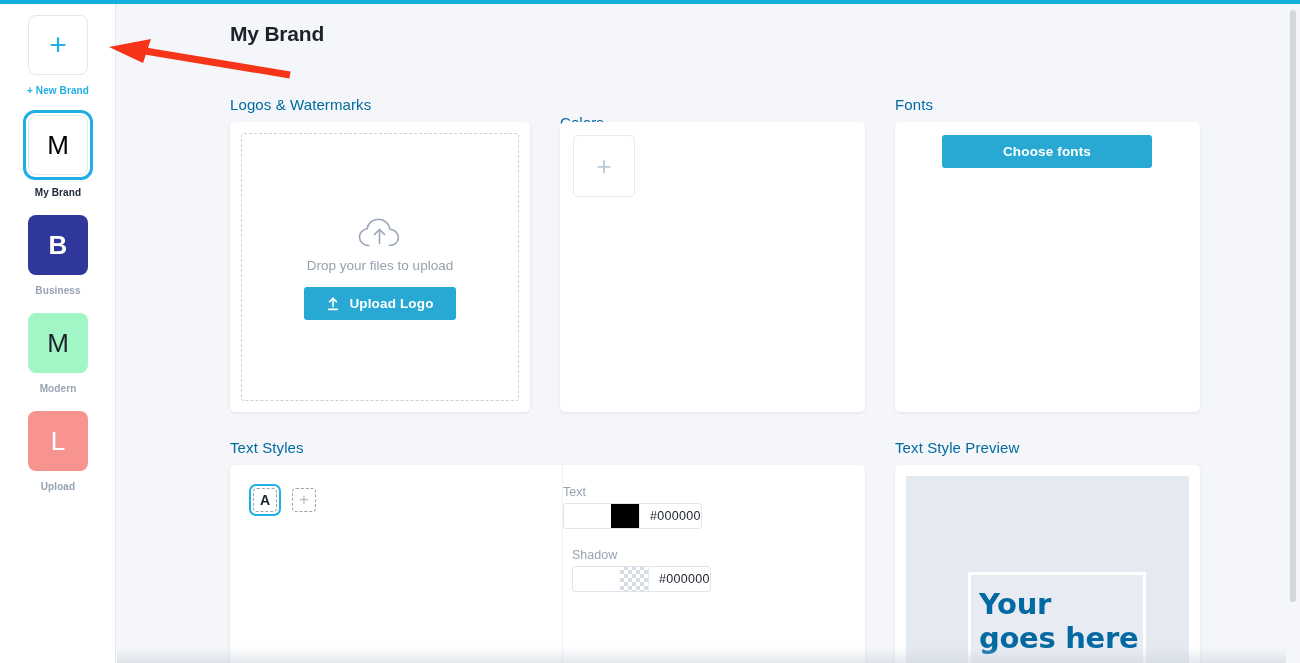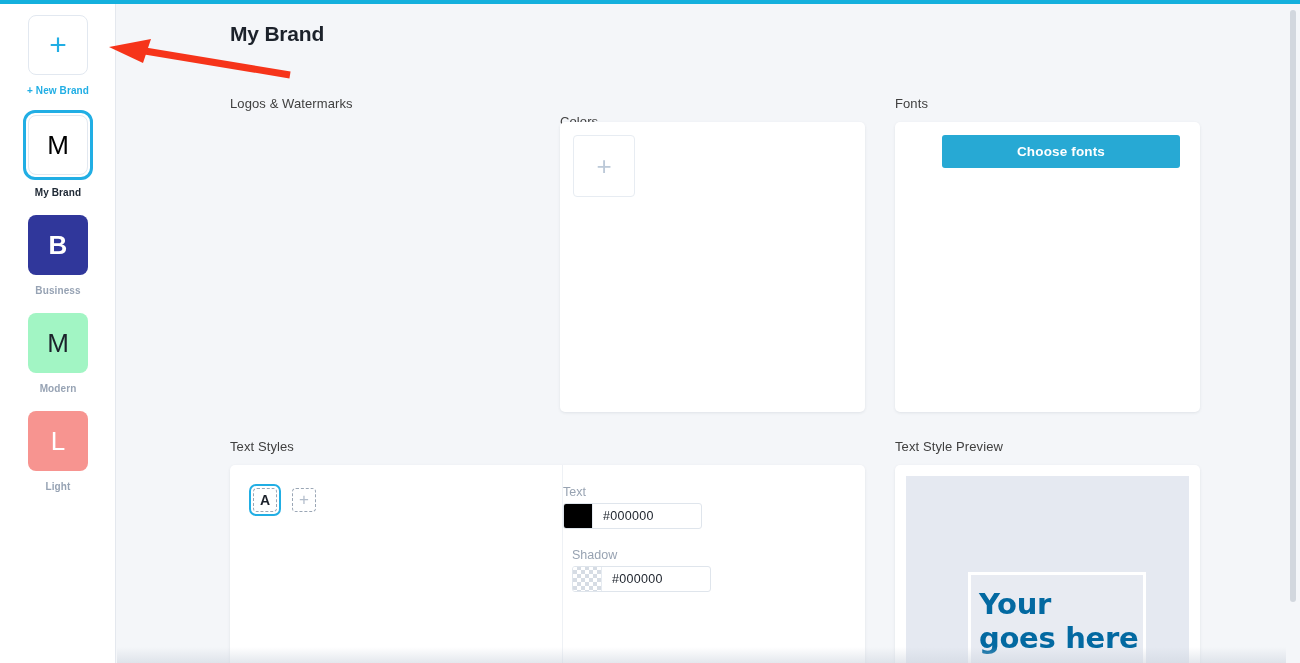--- a/index.html
+++ b/index.html
@@ -104,22 +104,22 @@
     position: absolute;
     left: 113px; top: 18px;
     font-size: 21px;
     font-weight: bold;
     color: #1c222b;
     letter-spacing: -.2px;
   }
 
   .section-label {
     position: absolute;
-    font-size: 13px;
-    color: #404040;
+    font-size: 15px;
+    color: #0369a1;
     letter-spacing: .1px;
   }
 
   .card {
     position: absolute;
     background: #ffffff;
     border-radius: 5px;
     box-shadow: 0 1px 3px rgba(40,55,80,.10);
   }
 
@@ -170,21 +170,21 @@
     color: #bcc9d8;
     font-size: 26px;
     font-weight: 300;
     cursor: pointer;
   }
 
   
   .choose-fonts {
     position: absolute;
     left: 47px; top: 13px;
-    width: 238px; height: 33px;
+    width: 210px; height: 33px;
     background: #27a9d4;
     color: #fff;
     border: none;
     border-radius: 3px;
     font-family: "Liberation Sans", sans-serif;
     font-size: 13.5px;
     font-weight: bold;
     letter-spacing: .15px;
     cursor: pointer;
   }
@@ -227,20 +227,21 @@
     margin-bottom: 4px;
   }
   .field-input {
     width: 139px; height: 26px;
     border: 1px solid #dfe5ec;
     border-radius: 3px;
     background: #fff;
     display: flex;
     align-items: center;
     overflow: hidden;
+    padding-left: 47px;
   }
   .swatch-box {
     width: 29px; height: 26px;
     flex: 0 0 29px;
     border-right: 1px solid #e6ebf1;
   }
   .swatch-box.transparent {
     background-image:
       linear-gradient(45deg, #d6dce4 25%, transparent 25%, transparent 75%, #d6dce4 75%),
       linear-gradient(45deg, #d6dce4 25%, transparent 25%, transparent 75%, #d6dce4 75%);
@@ -348,30 +349,48 @@
       <div class="tile-wrap">
         <div class="tile" style="background:#a2f5c4;color:#1c222b;">M</div>
       </div>
       <div class="brand-label">Modern</div>
     </div>
 
     <div class="brand-item">
       <div class="tile-wrap">
         <div class="tile" style="background:#f79490;color:#ffffff;">L</div>
       </div>
-      <div class="brand-label">Light</div>
+      <div class="brand-label">Upload</div>
     </div>
 
   </div>
 
   <div class="content">
 
     <div class="page-title">My Brand</div>
 
     <div class="section-label" style="left:113px; top:92px;">Logos &amp; Watermarks</div>
+    <div class="card" style="left:113px; top:118px; width:300px; height:290px;">
+      <div class="dropzone">
+        <svg class="cloud-icon" viewBox="0 0 48 36" fill="none">
+          <path d="M13 31.5C7.5 31.5 3.5 27.7 3.5 23.1c0-4.2 3.2-7.7 7.5-8.3C12 9.4 16.7 5.2 22.4 5.2c5.9 0 10.8 4.4 11.6 10.1 4.6.2 8.3 3.9 8.3 8.4 0 4.6-3.9 7.8-9 7.8" stroke="#9aa7b6" stroke-width="1.6" stroke-linecap="round" fill="none"></path>
+          <path d="M23.5 29.5V15.5" stroke="#9aa7b6" stroke-width="1.6" stroke-linecap="round"></path>
+          <path d="M18.6 20.4l4.9-4.9 4.9 4.9" stroke="#9aa7b6" stroke-width="1.6" stroke-linecap="round" stroke-linejoin="round" fill="none"></path>
+        </svg>
+        <div class="drop-text">Drop your files to upload</div>
+        <button class="btn-primary">
+          <svg class="upload-arrow" viewBox="0 0 14 14">
+            <path d="M7 1.2V9.6" stroke="#fff" stroke-width="1.6" stroke-linecap="round"></path>
+            <path d="M3.6 4.6L7 1.2l3.4 3.4" stroke="#fff" stroke-width="1.6" stroke-linecap="round" stroke-linejoin="round" fill="none"></path>
+            <path d="M2.6 12.4h8.8" stroke="#fff" stroke-width="1.6" stroke-linecap="round"></path>
+          </svg>
+          <span>Upload Logo</span>
+        </button>
+      </div>
+    </div>
 
     <div class="section-label" style="left:443px; top:110px;">Colors</div>
     <div class="card" style="left:443px; top:118px; width:305px; height:290px;">
       <div class="color-add">
         <span>+</span>
       </div>
     </div>
 
     <div class="section-label" style="left:778px; top:92px;">Fonts</div>
     <div class="card" style="left:778px; top:118px; width:305px; height:290px;">

